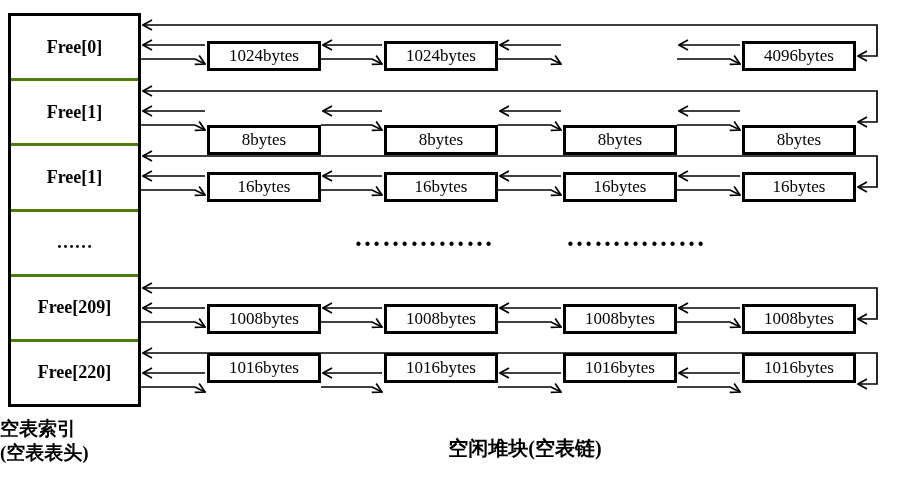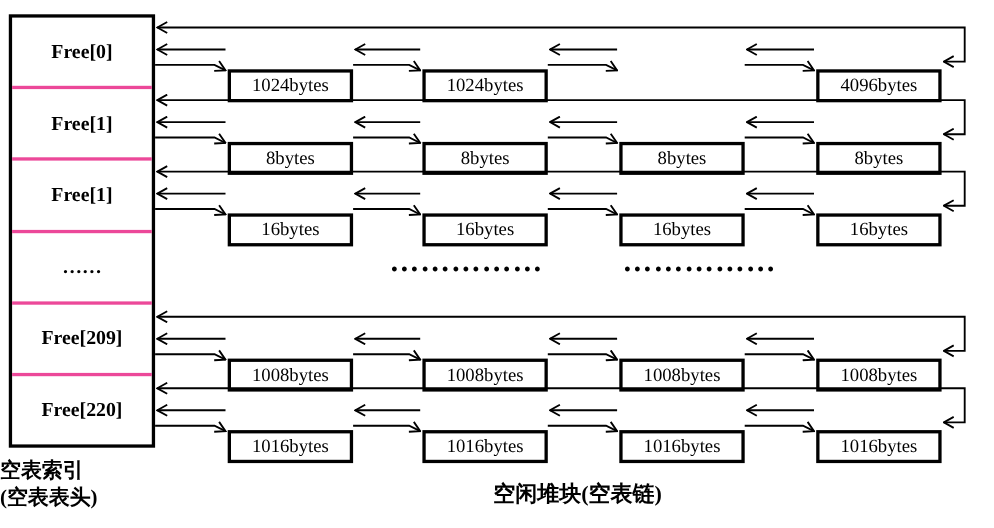--- a/index.html
+++ b/index.html
@@ -10,29 +10,29 @@
   
   .index-col{
     position:absolute;left:8px;top:13px;width:133px;height:394px;
     border:3px solid #000;box-sizing:border-box;
     display:flex;flex-direction:column;background:#fff;
   }
   .cell{
     flex:1;display:flex;align-items:center;justify-content:center;
     font-weight:bold;font-size:18px;
   }
-  .cell + .cell{border-top:3px solid #ec4899;}
+  .cell + .cell{border-top:3px solid #4d7c0f;}
   
   .block{
     position:absolute;width:114px;height:30px;border:3px solid #000;
     box-sizing:border-box;background:#fff;text-align:center;
-    line-height:23px;font-size:17px;margin-top:22px;
+    line-height:23px;font-size:17px;
   }
   .c0{left:207px}.c1{left:384px}.c2{left:563px}.c3{left:742px}
-  .r0{top:41px}.r1{top:107px}.r2{top:172px}.r3{top:304px}.r4{top:369px}
+  .r0{top:41px}.r1{top:125px}.r2{top:172px}.r3{top:304px}.r4{top:353px}
   
   .dots{
     position:absolute;top:224px;font-weight:bold;font-size:27px;
     line-height:27px;letter-spacing:1px;white-space:nowrap;
   }
   .d0{left:354px}.d1{left:566px}
   
   .cap-left{
     position:absolute;left:0px;top:417px;width:150px;text-align:left;
     font-weight:bold;font-size:19px;line-height:24px;

